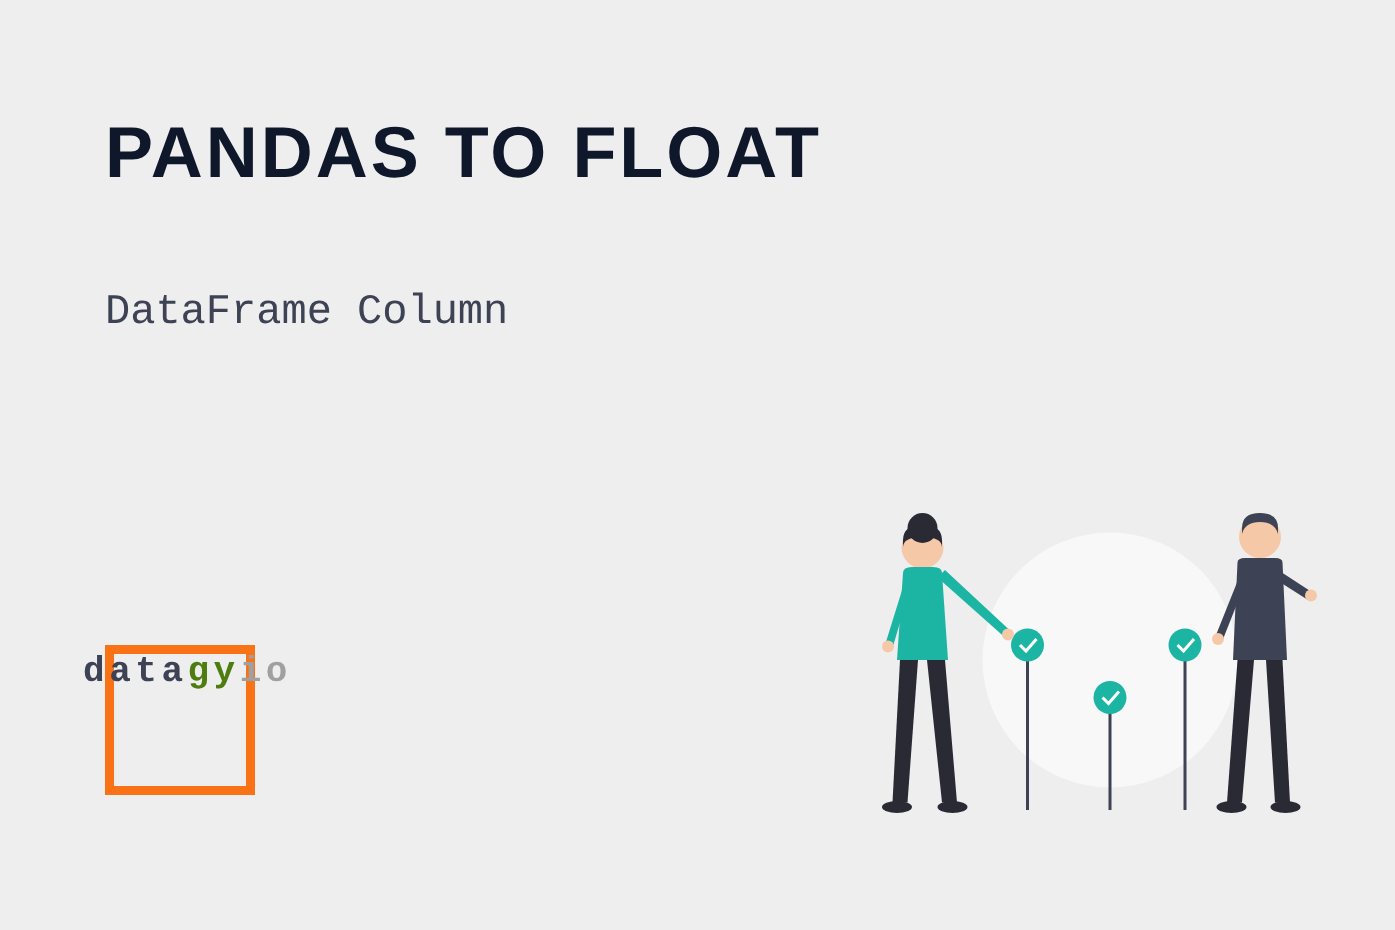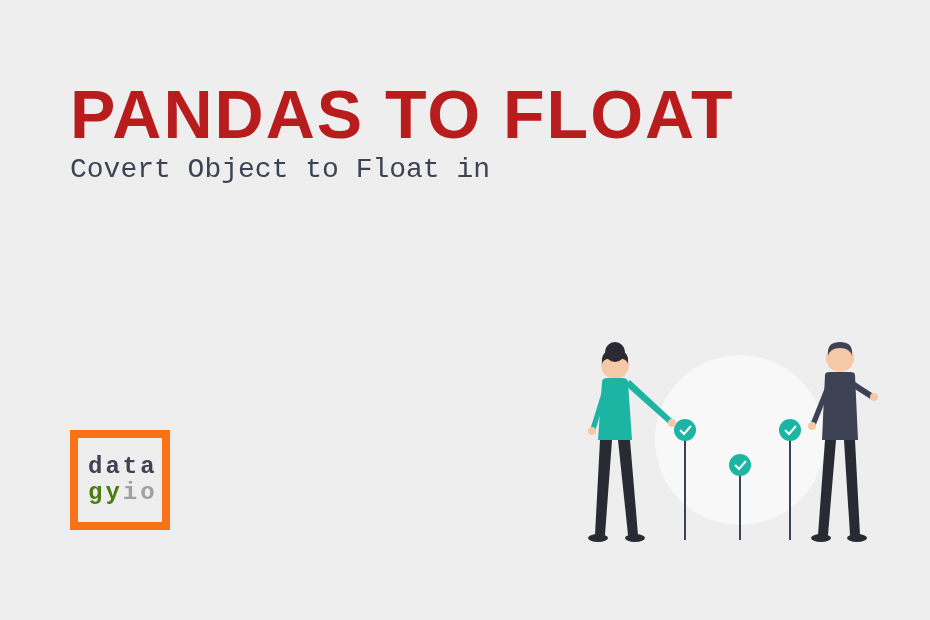--- a/index.html
+++ b/index.html
@@ -12,44 +12,44 @@
       height: 620px;
       background-color: #eeeeee;
       position: relative;
       font-family: Arial, sans-serif;
     }
     .title {
       position: absolute;
       top: 75px;
       left: 70px;
       font-family: 'Arial Black', 'Impact', sans-serif;
-      font-size: 68px;
+      font-size: 48px;
       font-weight: 900;
       letter-spacing: 2px;
-      color: #b91c1c;
+      color: #0f172a;
       text-transform: uppercase;
     }
     .subtitle {
       position: absolute;
       top: 150px;
       left: 70px;
       font-family: 'Courier New', monospace;
       font-size: 28px;
       color: #3d4354;
       line-height: 1.4;
     }
     .logo {
       position: absolute;
       bottom: 90px;
       left: 70px;
       width: 100px;
       height: 100px;
-      border: 8px solid #f97316;
+      border: 6px solid #f97316;
       display: flex;
-      flex-direction: column;
+      flex-direction: row;
       justify-content: center;
       align-items: flex-start;
       padding-left: 10px;
     }
     .logo-text {
       font-family: 'Courier New', monospace;
       font-size: 24px;
       font-weight: bold;
       letter-spacing: 3px;
       line-height: 1.1;
@@ -71,21 +71,22 @@
       width: 340px;
       height: 270px;
     }
   </style>
 </head>
 <body>
 
 <h1 class="title">PANDAS TO FLOAT</h1>
 
 <div class="subtitle">
-  <span>Covert Object to Float in</span><br>
+  <br>
+  <span>DataFrame Column</span>
 </div>
 
 <div class="logo">
   <div class="logo-text logo-data">data</div>
   <div class="logo-text">
     <span class="logo-gy">gy</span><span class="logo-io">io</span>
   </div>
 </div>
 
 <div class="illustration">

